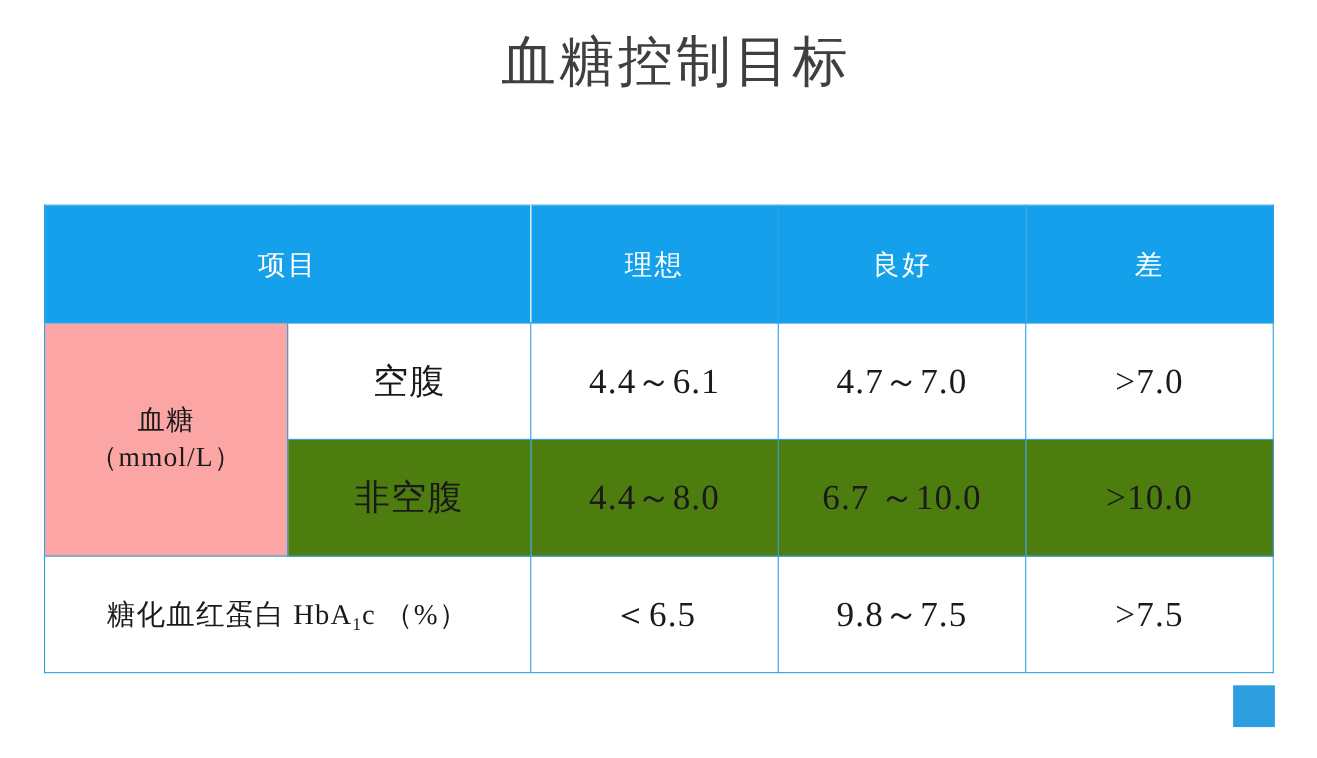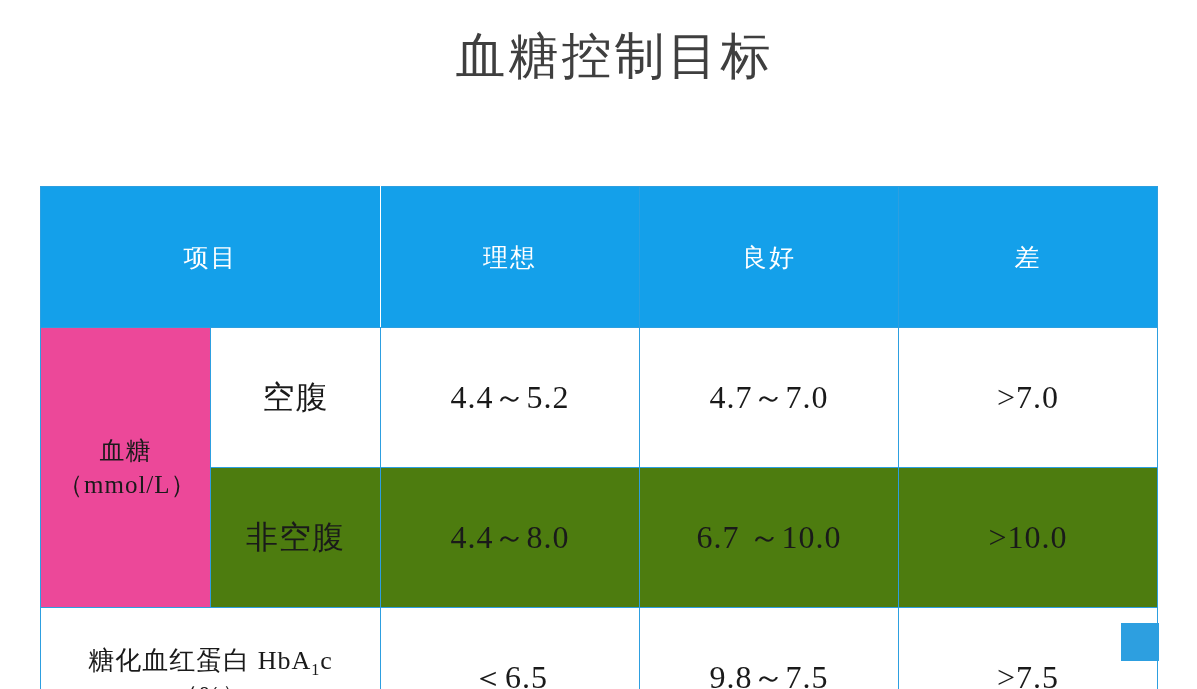--- a/index.html
+++ b/index.html
@@ -39,21 +39,21 @@
     top: 186px;
     width: 1118px;
   }
   table.goal-table {
     border-collapse: collapse;
     width: 1118px;
     table-layout: fixed;
   }
   table.goal-table td, table.goal-table th {
     border: 1px solid #2d9fe0;
-    padding: 17px;
+    padding: 0;
     text-align: center;
     vertical-align: middle;
     font-weight: normal;
   }
   thead th {
     background: #14a0ea;
     color: #ffffff;
     height: 106px;
     font-size: 25px;
     letter-spacing: 2px;
@@ -68,21 +68,21 @@
     height: 105px;
     letter-spacing: 1px;
   }
   tbody tr.alt td {
     background: #4d7c0f;
   }
   td.rowlabel {
     width: 224px;
     font-size: 25px;
     line-height: 34px;
-    background: #ec4899;
+    background: #fca5a5;
   }
   td.sublabel {
     width: 224px;
   }
   td.wide-label {
     font-size: 26px;
     letter-spacing: 1px;
   }
   .col-ideal, .col-good, .col-poor { width: 224px; }
   .lbl-line { display: block; }
@@ -118,21 +118,21 @@
           <th class="col-poor">差</th>
         </tr>
       </thead>
       <tbody>
         <tr>
           <td class="rowlabel" rowspan="2">
             <span class="lbl-line">血糖</span>
             <span class="lbl-line">（mmol/L）</span>
           </td>
           <td class="sublabel">空腹</td>
-          <td class="col-ideal">4.4～5.2</td>
+          <td class="col-ideal">4.4～6.1</td>
           <td class="col-good">4.7～7.0</td>
           <td class="col-poor">&gt;7.0</td>
         </tr>
         <tr class="alt">
           <td class="sublabel">非空腹</td>
           <td class="col-ideal">4.4～8.0</td>
           <td class="col-good">6.7 ～10.0</td>
           <td class="col-poor">&gt;10.0</td>
         </tr>
         <tr>

